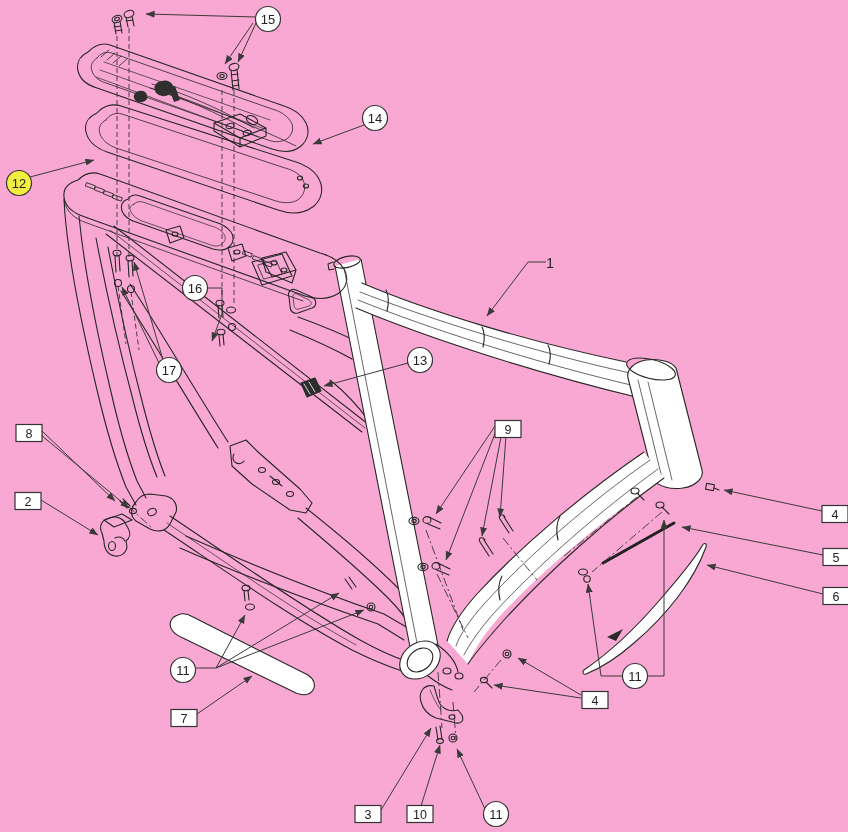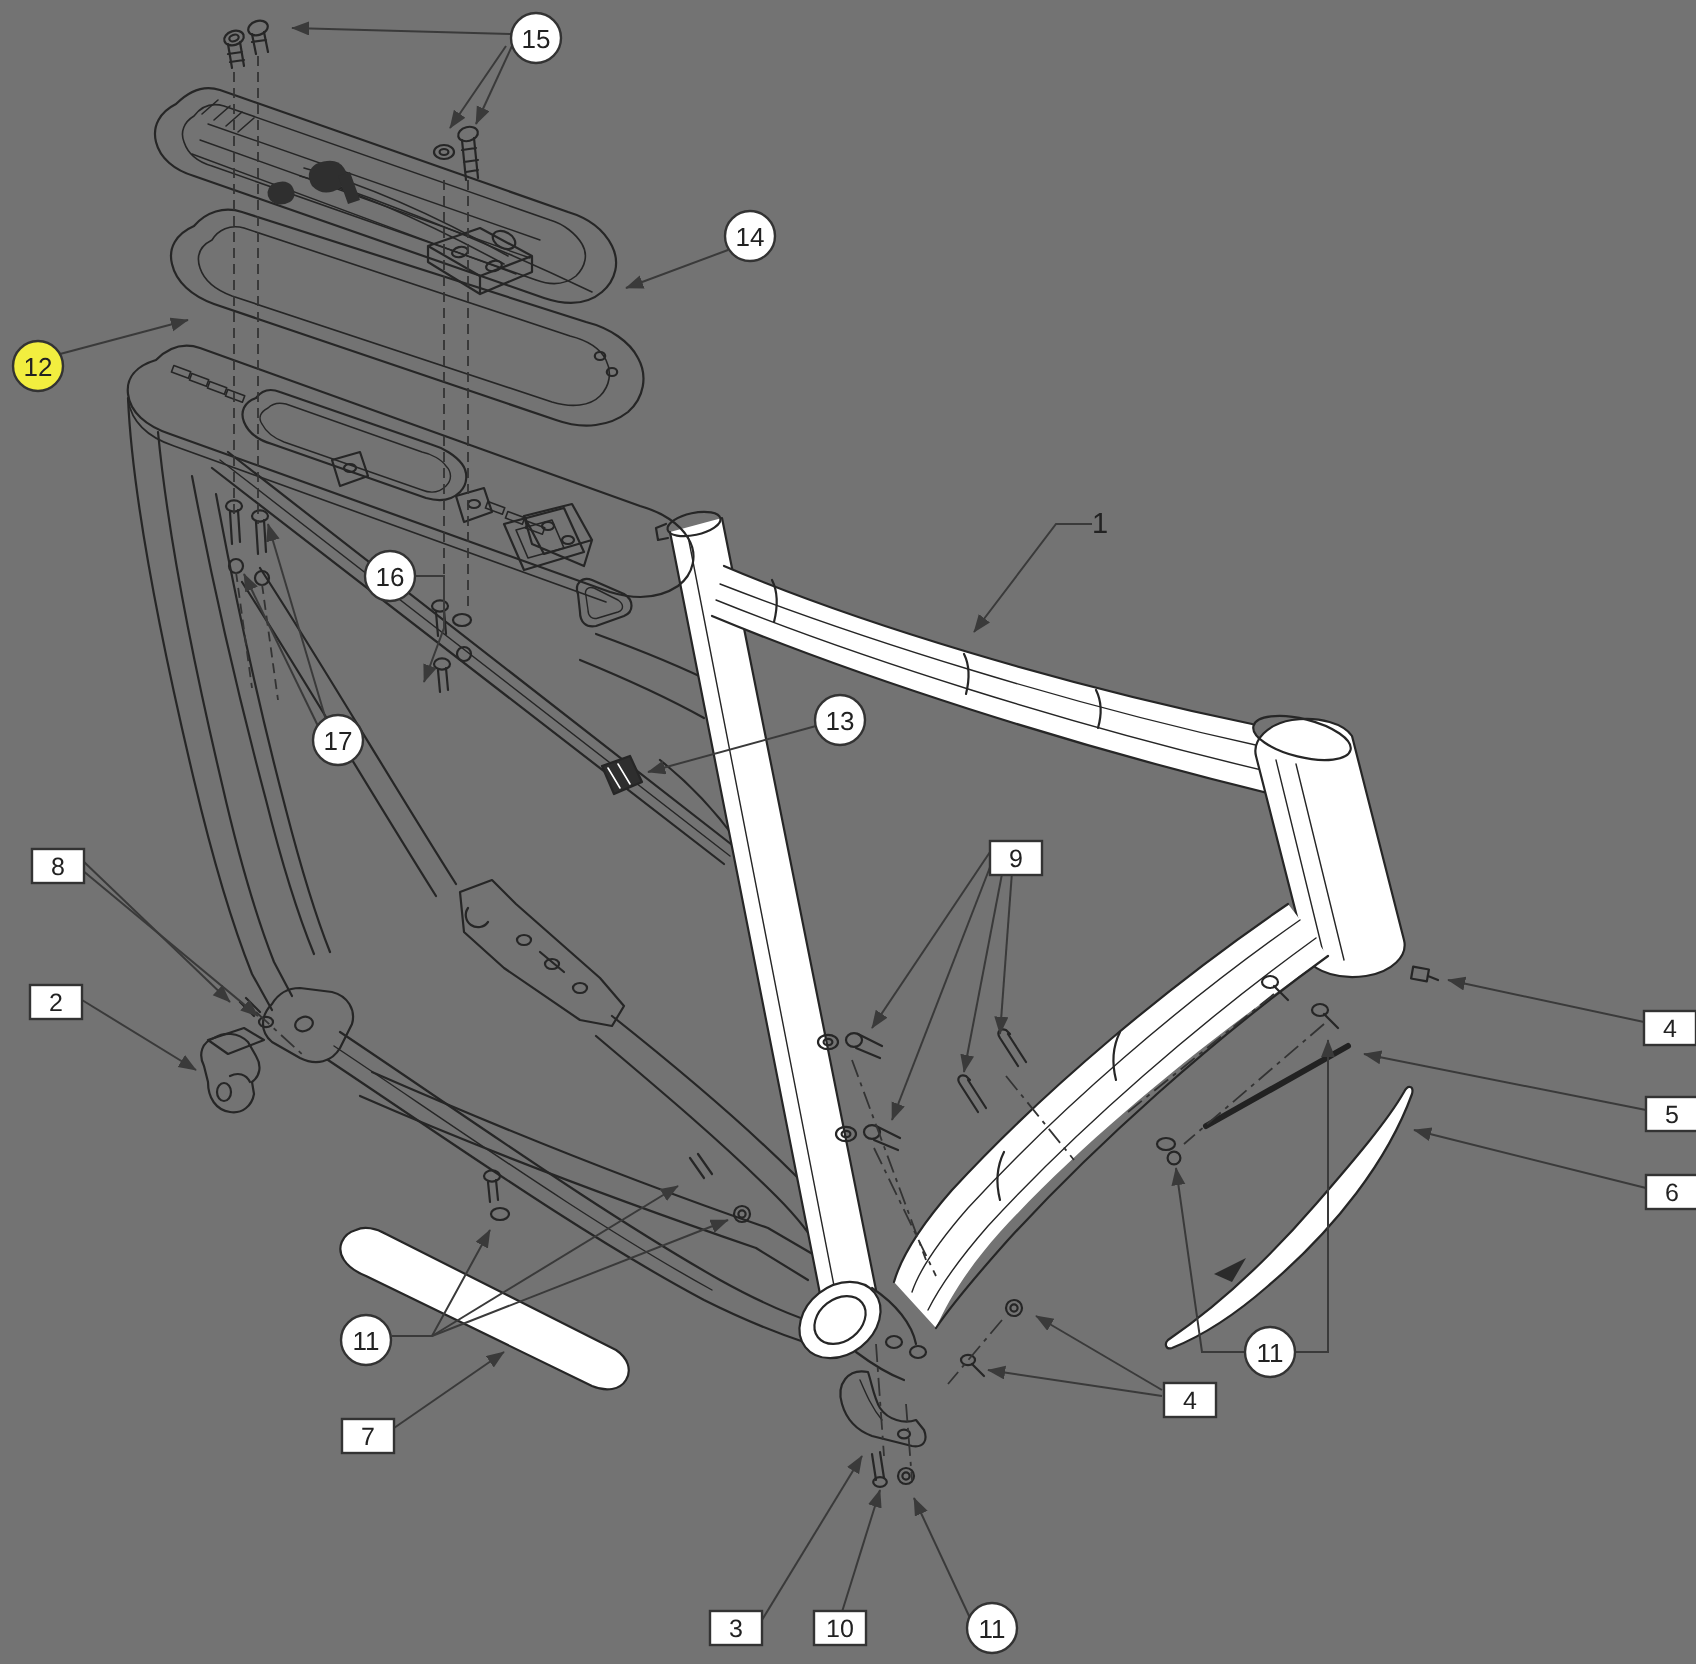--- a/index.html
+++ b/index.html
@@ -1,16 +1,16 @@
 <!DOCTYPE html>
 <html><head>
 <meta charset="utf-8">
 <style>
   html,body{margin:0;padding:0;background:#ffffff;}
-  .stage{position:relative;width:848px;height:832px;background:#737373;overflow:hidden;
+  .stage{position:relative;width:848px;height:832px;background:#f9a8d4;overflow:hidden;
          font-family:"Liberation Sans", sans-serif;}
   svg{display:block;}
   .callout-text{font-family:"Liberation Sans", sans-serif;}
 </style>
 </head>
 <body>
 
 <div class="stage">
 <svg id="diagram-svg" width="848" height="832" viewBox="0 0 848 832" xmlns="http://www.w3.org/2000/svg">
   <defs>

